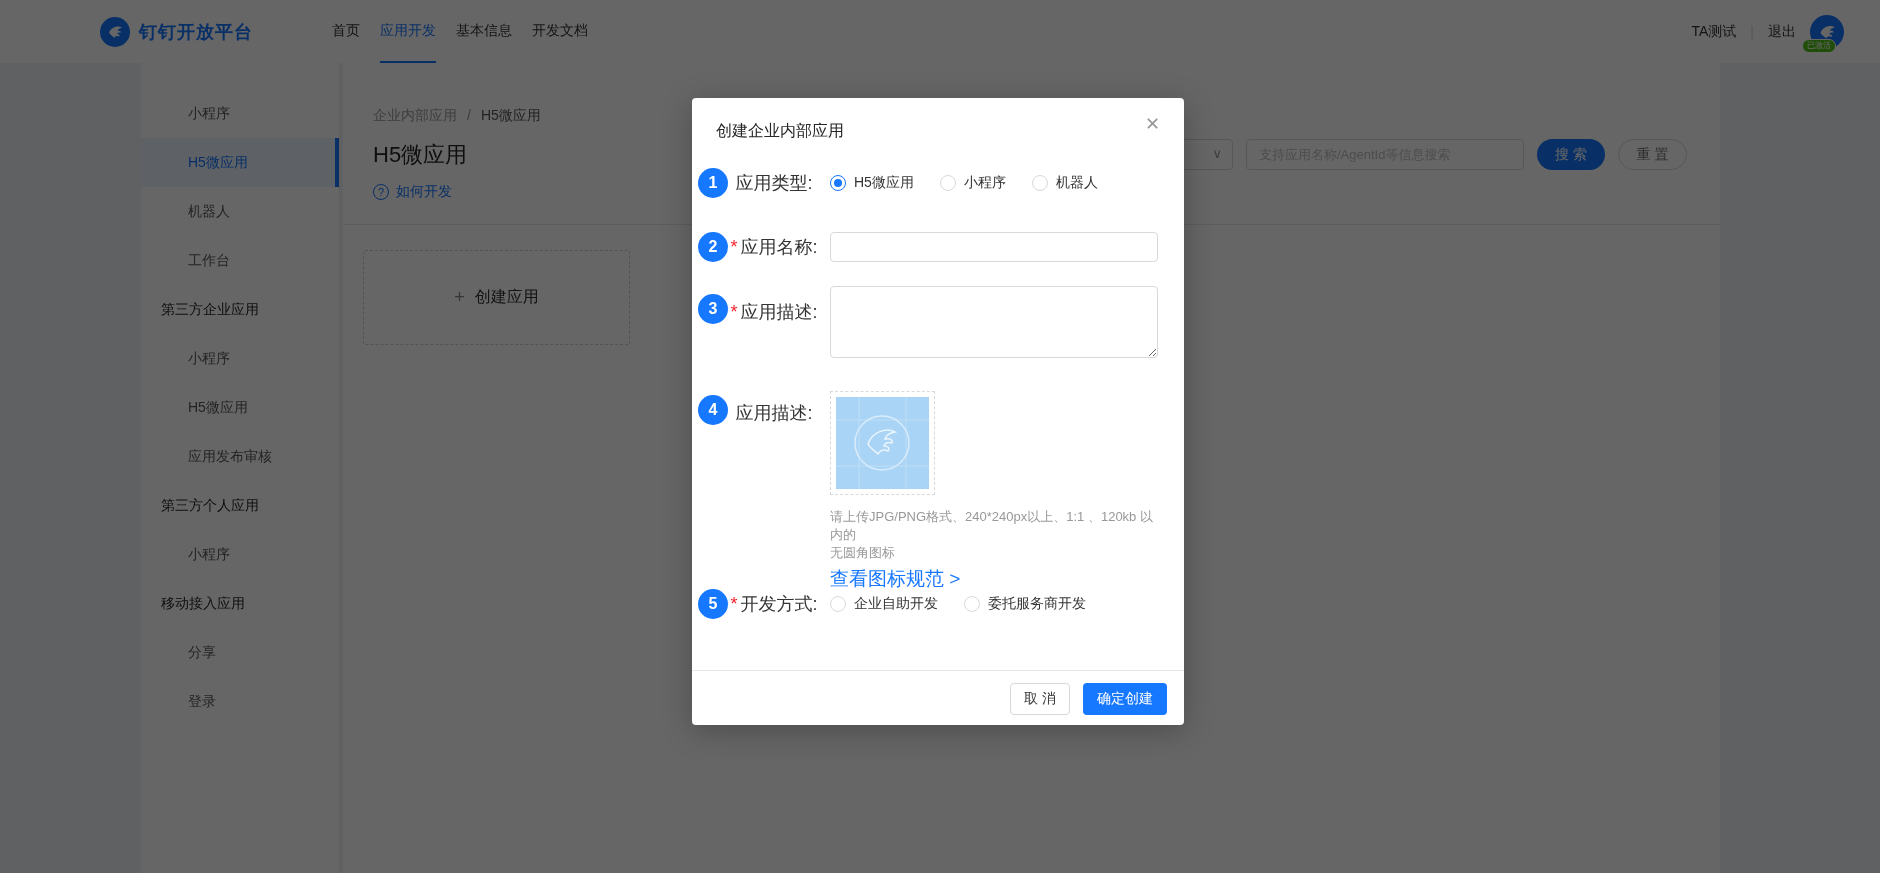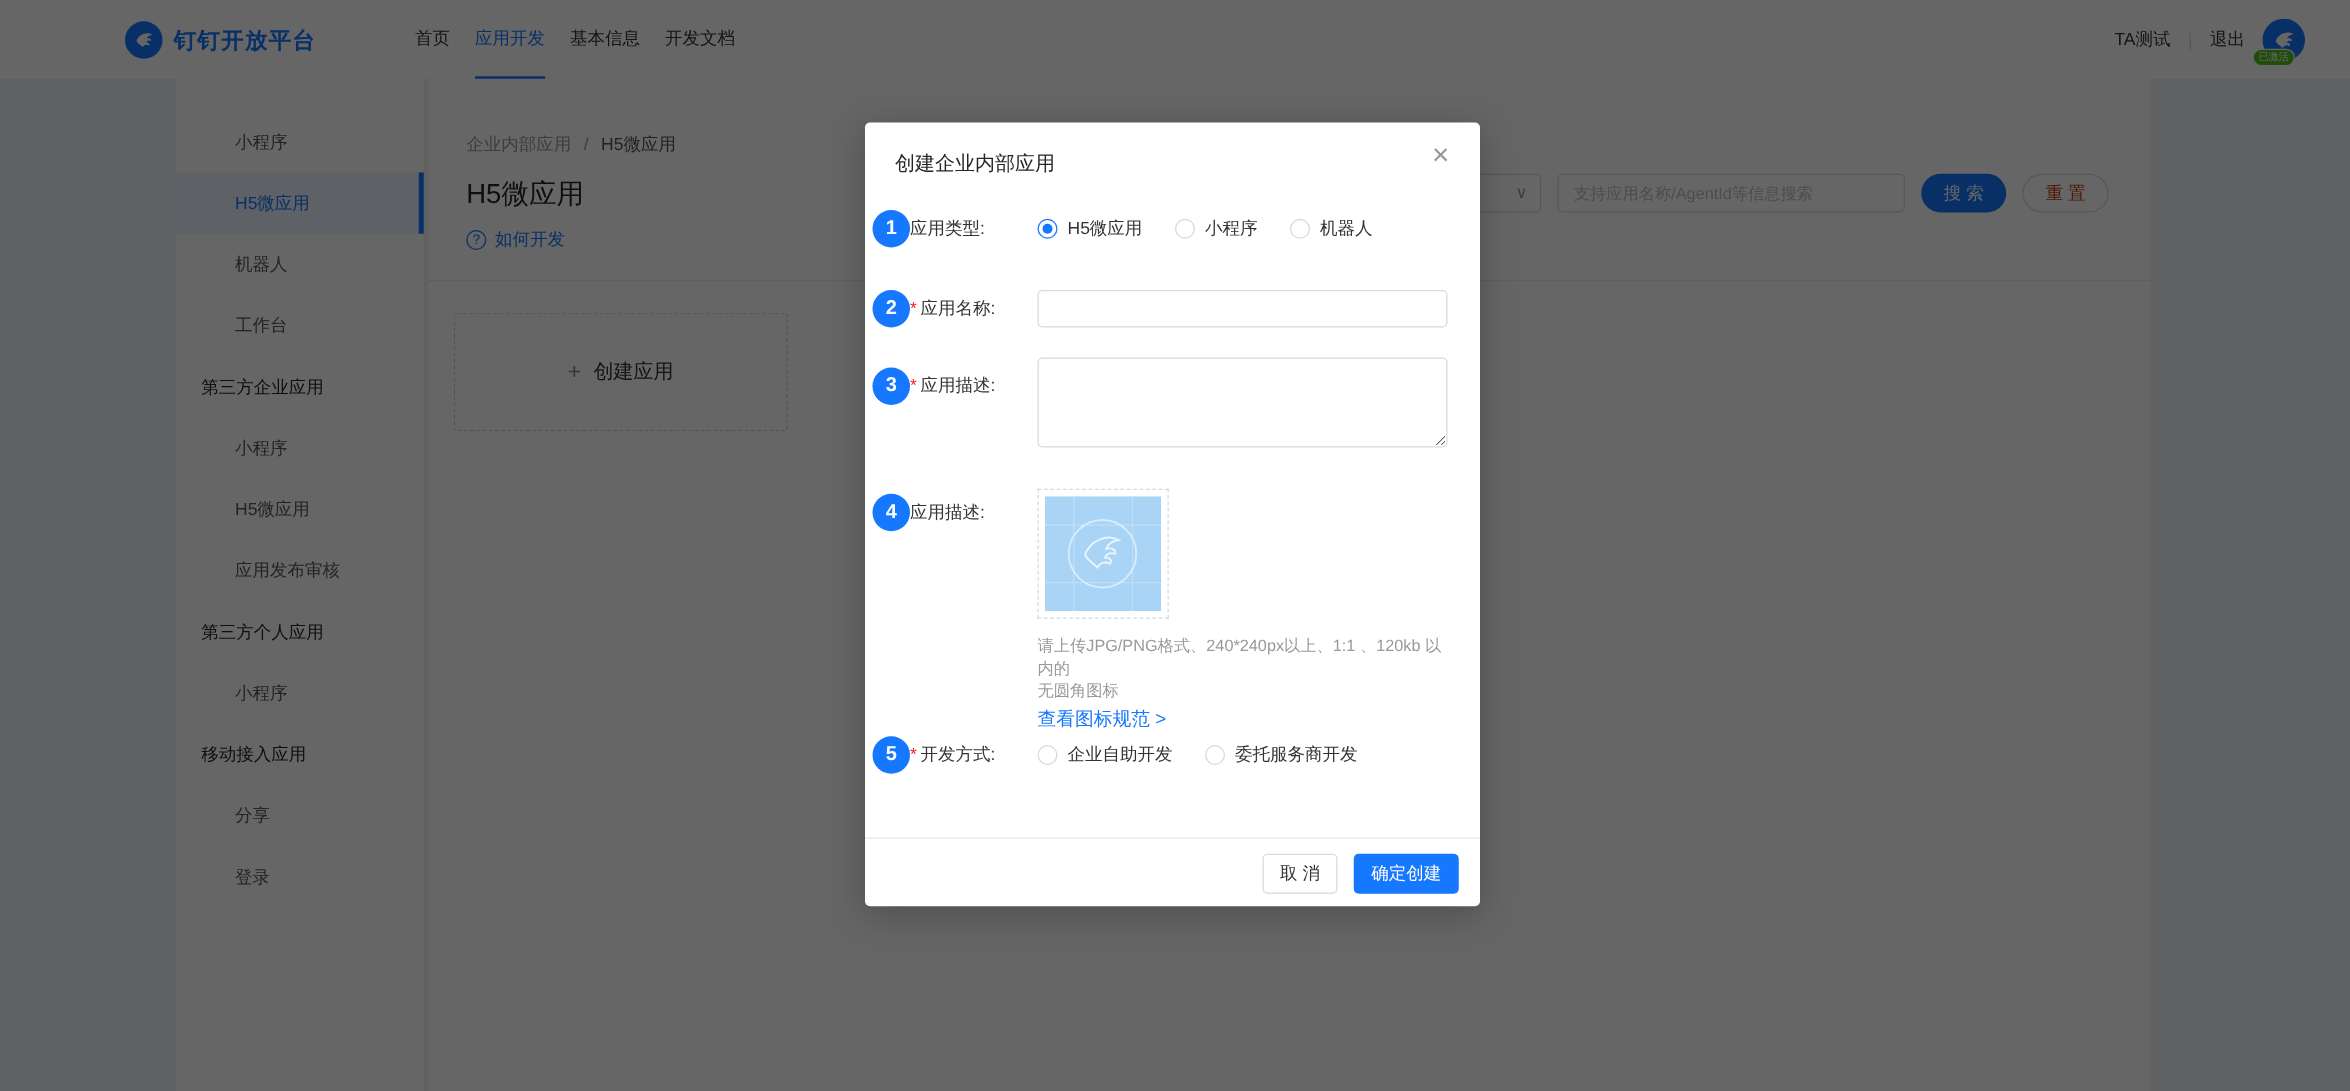--- a/index.html
+++ b/index.html
@@ -39,50 +39,50 @@
   .howto { margin-top:13px; display:flex; align-items:center; gap:7px; color:#1677ff; font-size:14px; cursor:pointer; }
   .q-icon { width:16px; height:16px; border:1px solid #1677ff; border-radius:50%; font-size:11px; line-height:14px; text-align:center; color:#1677ff; }
 
   
   .search-row { position:absolute; top:76px; right:33px; display:flex; align-items:center; gap:13px; }
   .select-box { width:120px; height:31px; border:1px solid #d9d9d9; border-radius:4px; position:relative; background:#fff; cursor:pointer; }
   .select-box .chev { position:absolute; right:10px; top:6px; color:#999; font-size:13px; }
   .search-input { width:278px; height:31px; border:1px solid #d9d9d9; border-radius:4px; padding:0 12px; font-size:13px; color:#333; outline:none; font-family:inherit; }
   .search-input::placeholder { color:#bfbfbf; }
   .btn-search { width:68px; height:31px; border:none; border-radius:16px; background:#1677ff; color:#fff; font-size:14px; cursor:pointer; font-family:inherit; }
-  .btn-reset { width:69px; height:31px; border:1px solid #d9d9d9; border-radius:16px; background:#fff; color:#c2410c; font-size:14px; cursor:pointer; font-family:inherit; }
+  .btn-reset { width:69px; height:31px; border:1px solid #d9d9d9; border-radius:16px; background:#fff; color:#737373; font-size:14px; cursor:pointer; font-family:inherit; }
 
   .create-card { position:absolute; left:20px; top:187px; width:267px; height:95px; border:1px dashed #cfcfcf; border-radius:2px; display:flex; align-items:center; justify-content:center; gap:10px; font-size:16px; color:#333; cursor:pointer; background:#fff; }
   .create-card .plus { color:#888; font-size:18px; }
 
   
   .overlay { position:absolute; inset:0; background:rgba(0,0,0,0.6); z-index:5; }
   .modal { position:absolute; left:692px; top:98px; width:492px; height:627px; background:#fff; border-radius:4px; z-index:10; box-shadow:0 6px 30px rgba(0,0,0,0.25); }
   .modal-title { position:absolute; left:24px; top:23px; font-size:16px; font-weight:500; color:#262626; }
   .modal-close { position:absolute; right:24px; top:17px; font-size:18px; color:#999; cursor:pointer; line-height:1; }
 
   .m-row { position:absolute; left:6px; right:24px; display:flex; align-items:center; }
   .step-badge { width:30px; height:30px; border-radius:50%; background:#1677ff; color:#fff; font-size:16px; font-weight:bold; display:flex; align-items:center; justify-content:center; flex:0 0 30px; }
-  .m-label { width:92px; text-align:left; font-size:14px; color:#333; flex:0 0 92px; }
+  .m-label { width:92px; text-align:center; font-size:18px; color:#333; flex:0 0 92px; }
   .m-label .req { color:#f5222d; margin-right:3px; }
   .m-ctrl { margin-left:10px; flex:1; }
 
   .radio-group { display:flex; align-items:center; gap:26px; }
   .radio-opt { display:flex; align-items:center; gap:8px; font-size:14px; color:#333; cursor:pointer; }
   .radio-dot { width:16px; height:16px; border:1px solid #d9d9d9; border-radius:50%; background:#fff; position:relative; flex:0 0 16px; }
   .radio-opt.selected .radio-dot { border-color:#1677ff; }
   .radio-opt.selected .radio-dot::after { content:""; position:absolute; left:3px; top:3px; width:8px; height:8px; border-radius:50%; background:#1677ff; }
 
   .text-input { width:328px; height:30px; border:1px solid #d9d9d9; border-radius:4px; padding:0 10px; font-size:14px; outline:none; font-family:inherit; }
   .text-area { width:328px; height:72px; border:1px solid #d9d9d9; border-radius:4px; padding:6px 10px; font-size:14px; outline:none; font-family:inherit; }
 
   .upload-box { width:105px; height:104px; border:1px dashed #d9d9d9; background:#fff; padding:5px; cursor:pointer; }
   .upload-box svg { width:93px; height:92px; display:block; }
   .icon-hint { font-size:13px; color:#999; line-height:18px; margin-top:13px; }
-  .icon-link { font-size:15px; color:#1677ff; margin-top:4px; cursor:pointer; }
+  .icon-link { font-size:19px; color:#1677ff; margin-top:4px; cursor:pointer; }
 
   .modal-footer { position:absolute; left:0; right:0; top:572px; border-top:1px solid #e8e8e8; height:55px; }
   .btn-cancel { position:absolute; left:318px; top:12px; width:60px; height:32px; background:#fff; border:1px solid #d9d9d9; border-radius:4px; font-size:14px; color:#333; cursor:pointer; font-family:inherit; }
   .btn-confirm { position:absolute; left:391px; top:12px; width:84px; height:32px; background:#1677ff; border:none; border-radius:4px; font-size:14px; color:#fff; cursor:pointer; font-family:inherit; }
 </style>
 </head>
 <body>
 
 <div class="topbar">
   <div class="logo">

